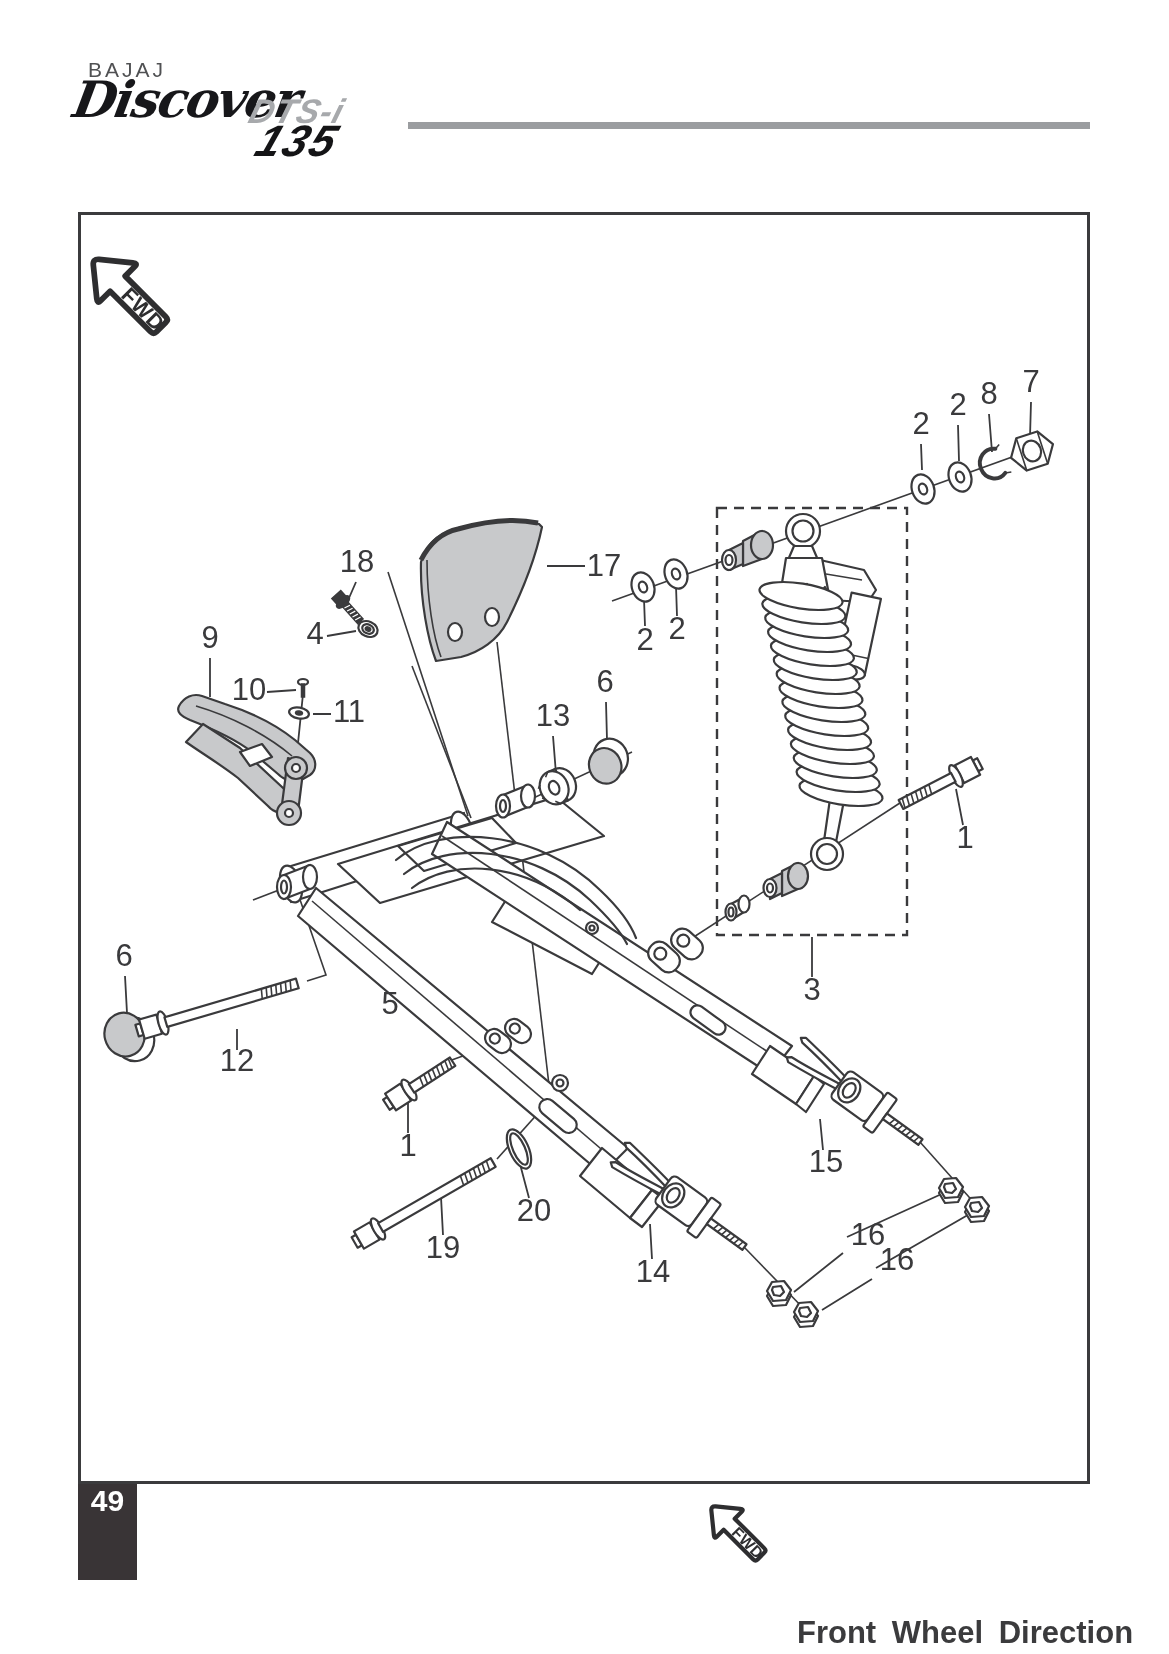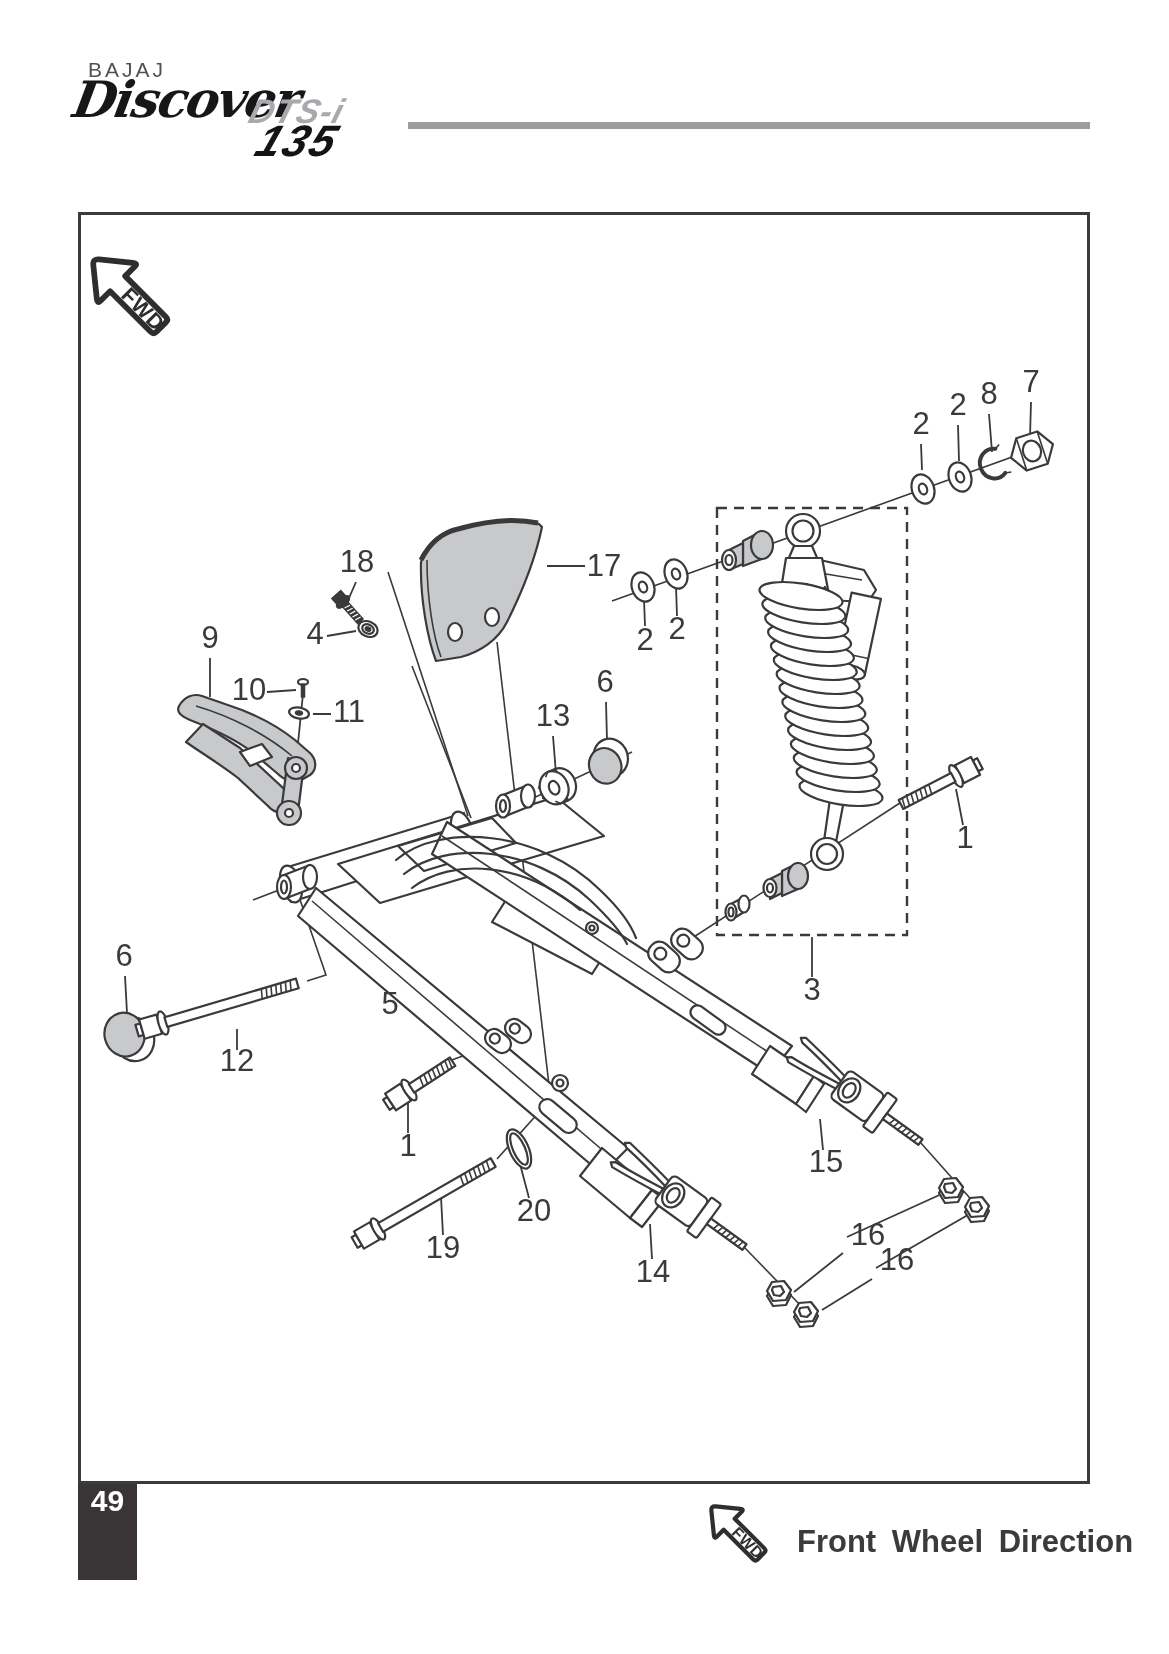--- a/index.html
+++ b/index.html
@@ -15,21 +15,21 @@
         font-size:34px;color:#a7a9ac;transform:skewX(-16deg);letter-spacing:1px;}
   .disp135{position:absolute;left:258px;top:116px;font-style:italic;font-weight:bold;
         font-size:44px;color:#141416;transform:skewX(-20deg);letter-spacing:2px;}
   .rule{position:absolute;left:408px;top:122px;width:682px;height:7px;background:#9b9da0;}
   
   .frame{position:absolute;left:78px;top:212px;width:1012px;height:1272px;
          border:3.5px solid #3b3b3d;box-sizing:border-box;background:#fff;}
   .pagetab{position:absolute;left:78px;top:1484px;width:59px;height:96px;background:#393436;
            color:#fff;font-weight:bold;font-size:30px;display:flex;align-items:flex-start;
            justify-content:center;}
-  .footer-text{position:absolute;left:797px;top:1524px;font-weight:bold;font-size:31px;
+  .footer-text{position:absolute;left:797px;top:1615px;font-weight:bold;font-size:31px;
            color:#3b3b3d;word-spacing:7px;white-space:nowrap;}
   
   svg{position:absolute;left:0;top:0;}
   .ln{stroke:#3a3a3c;stroke-width:2.2;fill:none;stroke-linejoin:round;stroke-linecap:round;}
   .pt{stroke:#3a3a3c;stroke-width:2.2;fill:#ffffff;stroke-linejoin:round;}
   .gy{stroke:#3a3a3c;stroke-width:2.2;fill:#c8c9cb;stroke-linejoin:round;}
   .dk{stroke:#3a3a3c;stroke-width:1.5;fill:#3a3a3c;}
   .thin{stroke:#3a3a3c;stroke-width:1.6;fill:none;}
   .lead{stroke:#3a3a3c;stroke-width:1.8;fill:none;}
   .dash{stroke:#3a3a3c;stroke-width:2.4;fill:none;stroke-dasharray:10 7;}

